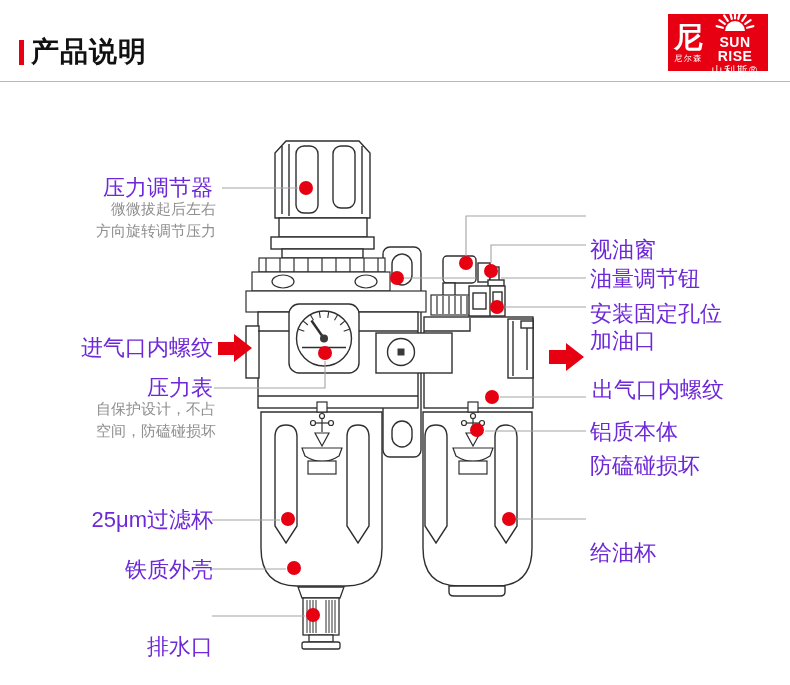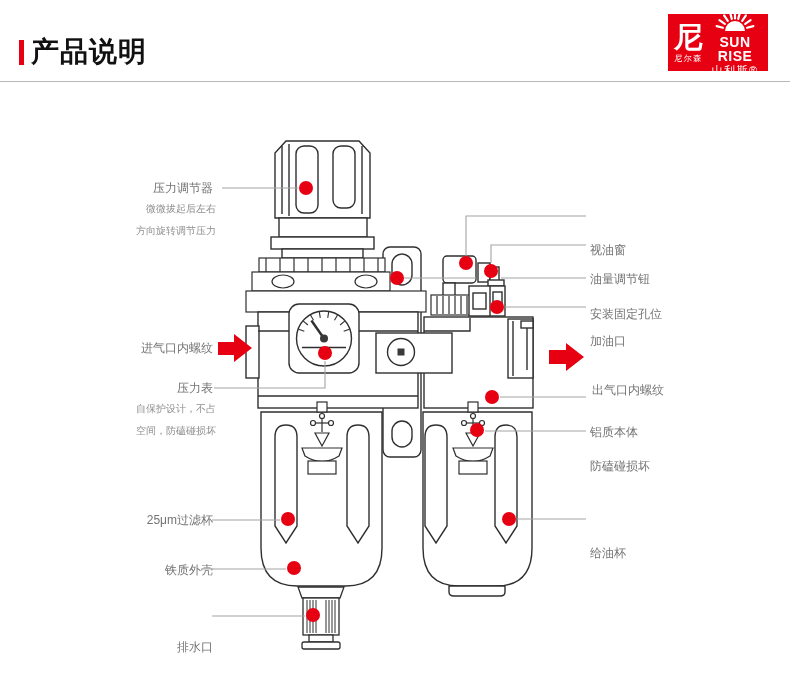--- a/index.html
+++ b/index.html
@@ -11,24 +11,24 @@
   .divider{position:absolute;left:0;top:81px;width:790px;height:1px;background:#b8b8b8;}
   .logo{position:absolute;left:668px;top:14px;width:100px;height:57px;background:#e60012;
         display:flex;align-items:center;justify-content:center;gap:5px;box-sizing:border-box;padding:3px;}
   .logo-left{text-align:center;color:#fff;line-height:1;}
   .logo-mark{font-size:29px;font-weight:bold;line-height:30px;}
   .logo-company{font-size:8px;letter-spacing:1.5px;margin-top:3px;}
   .logo-right{text-align:center;color:#fff;line-height:1;width:54px;}
   .logo-en{font-size:14px;font-weight:bold;letter-spacing:0.5px;margin-top:1px;}
   .logo-cn{font-size:11px;font-weight:normal;letter-spacing:1.5px;margin-top:2px;}
   .diagram-svg{position:absolute;left:0;top:0;}
-  .lbl{position:absolute;font-size:12px;color:#737373;white-space:nowrap;line-height:20px;}
+  .lbl{position:absolute;font-size:22px;color:#6d28d9;white-space:nowrap;line-height:20px;}
   .lbl-left{right:577px;text-align:right;}
   .lbl-right{left:590px;text-align:left;margin-top:33px;}
-  .desc{position:absolute;font-size:10px;color:#8f8f8f;white-space:nowrap;line-height:18px;
+  .desc{position:absolute;font-size:15px;color:#8f8f8f;white-space:nowrap;line-height:18px;
         right:574px;text-align:right;}
 </style>
 </head>
 <body>
 
 <div class="page">
 
   <div class="title-accent"></div>
   <div class="page-title">产品说明</div>
   <div class="divider"></div>

